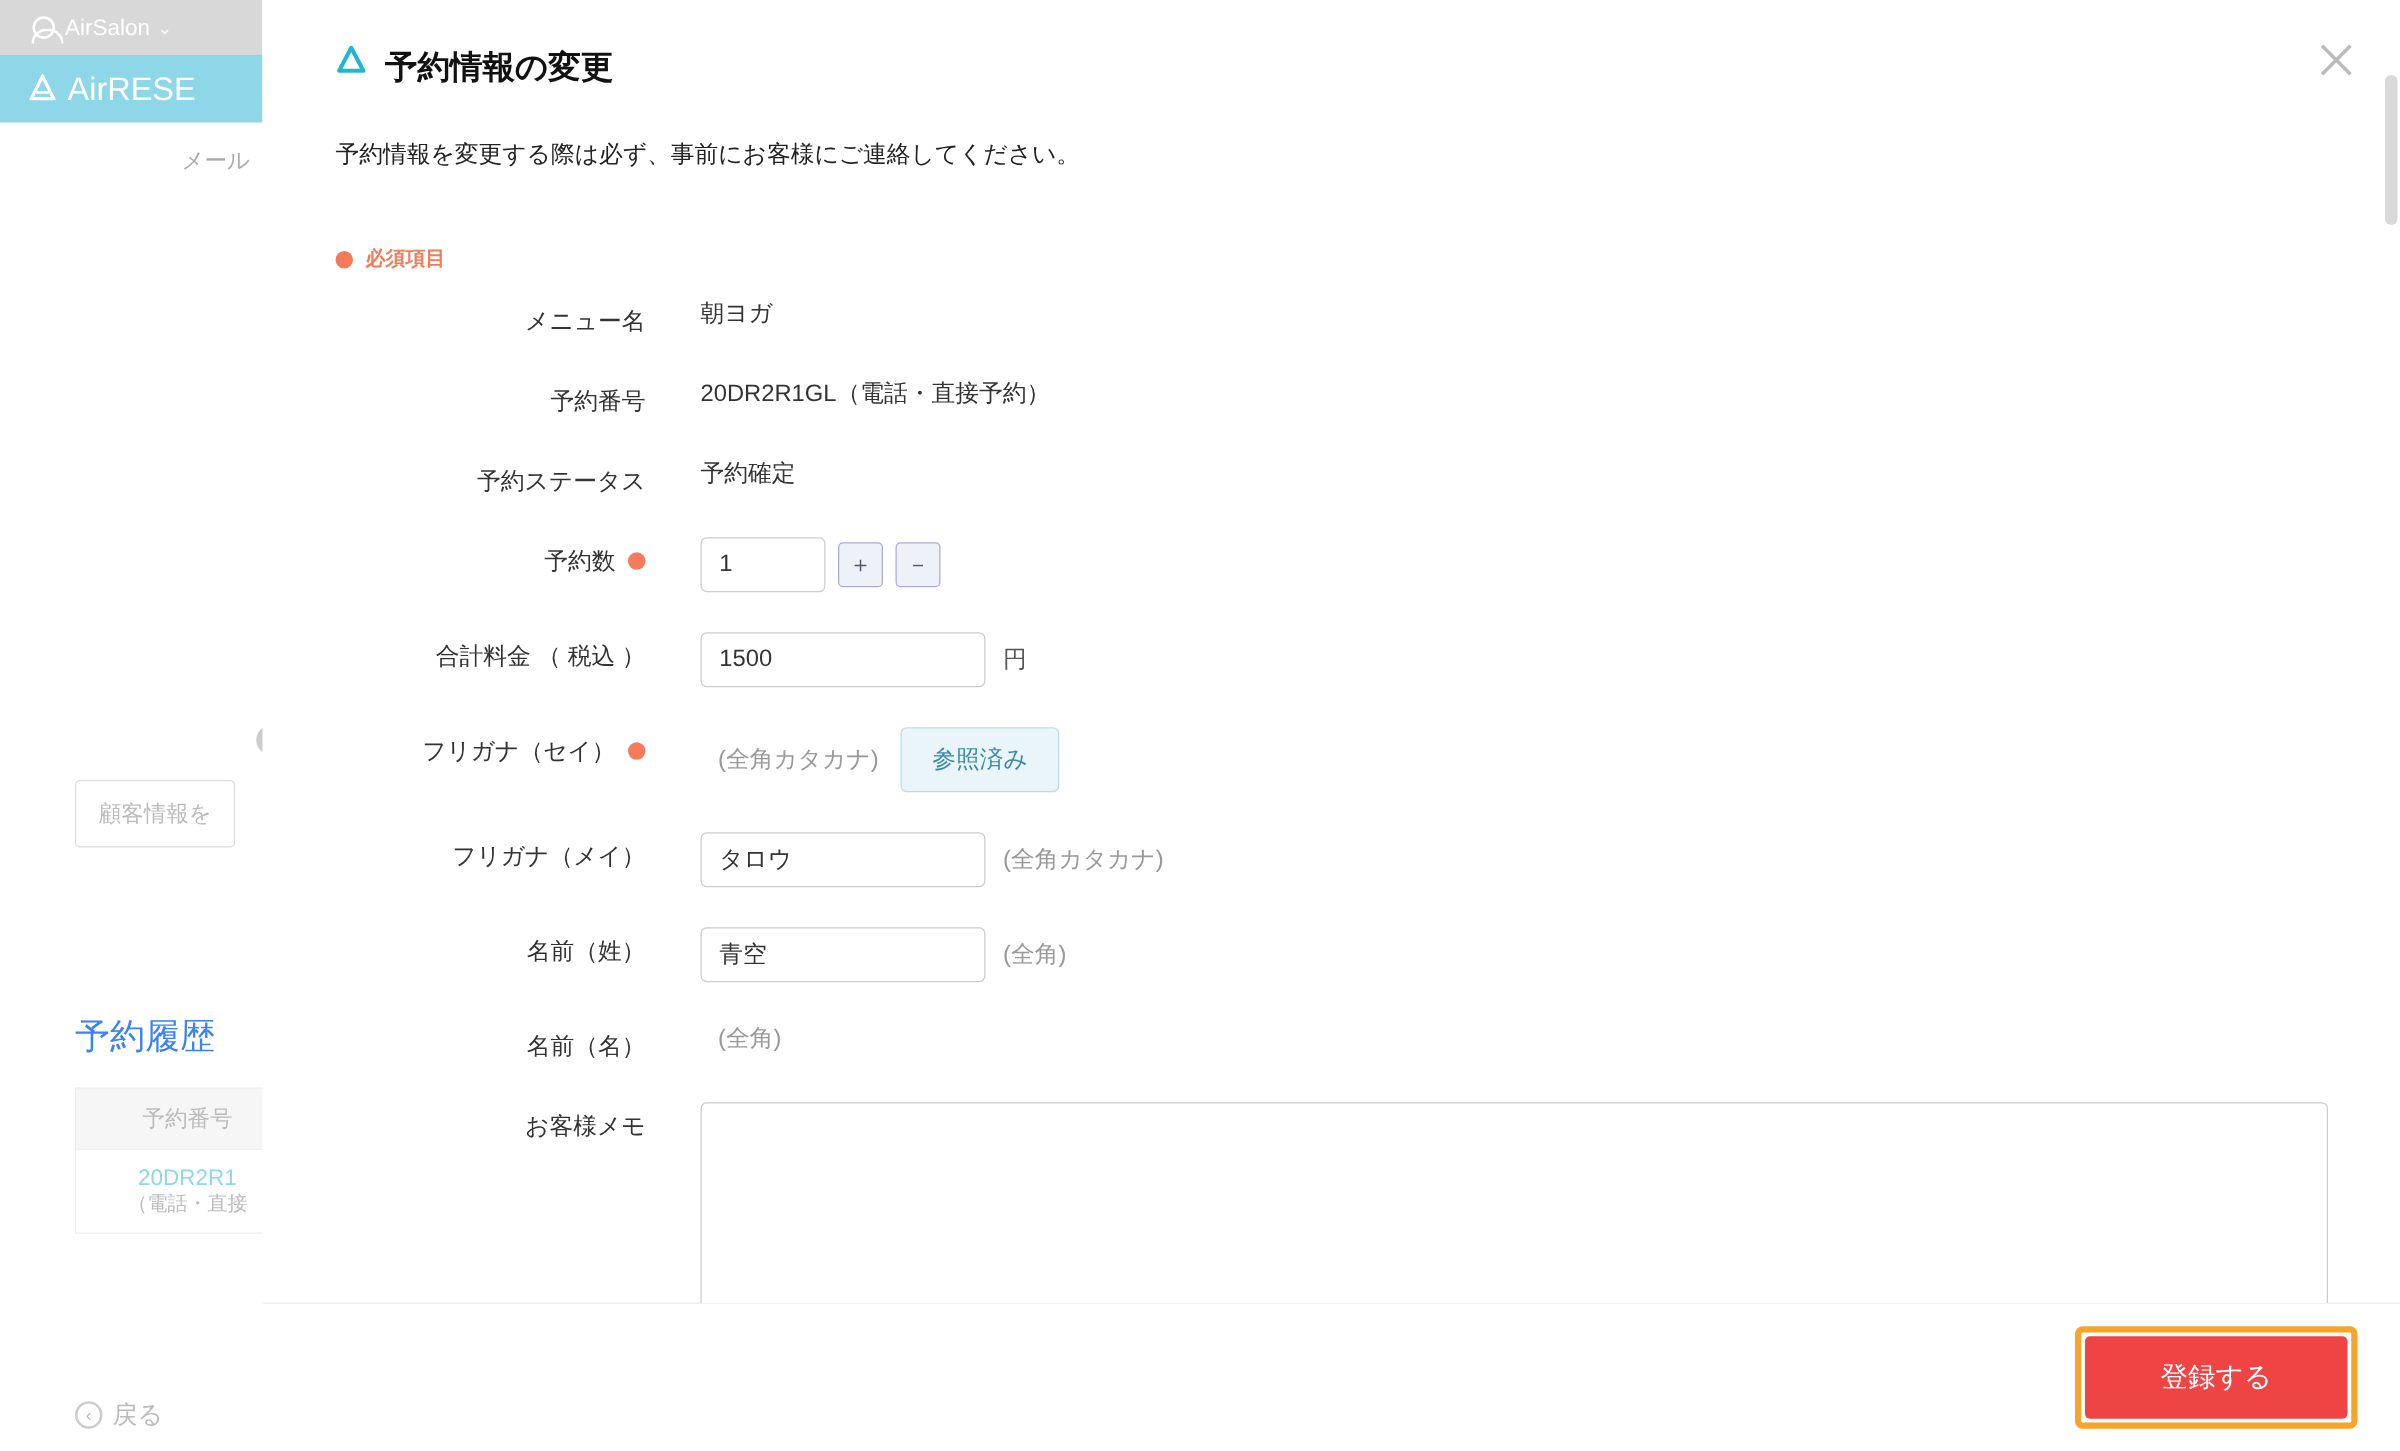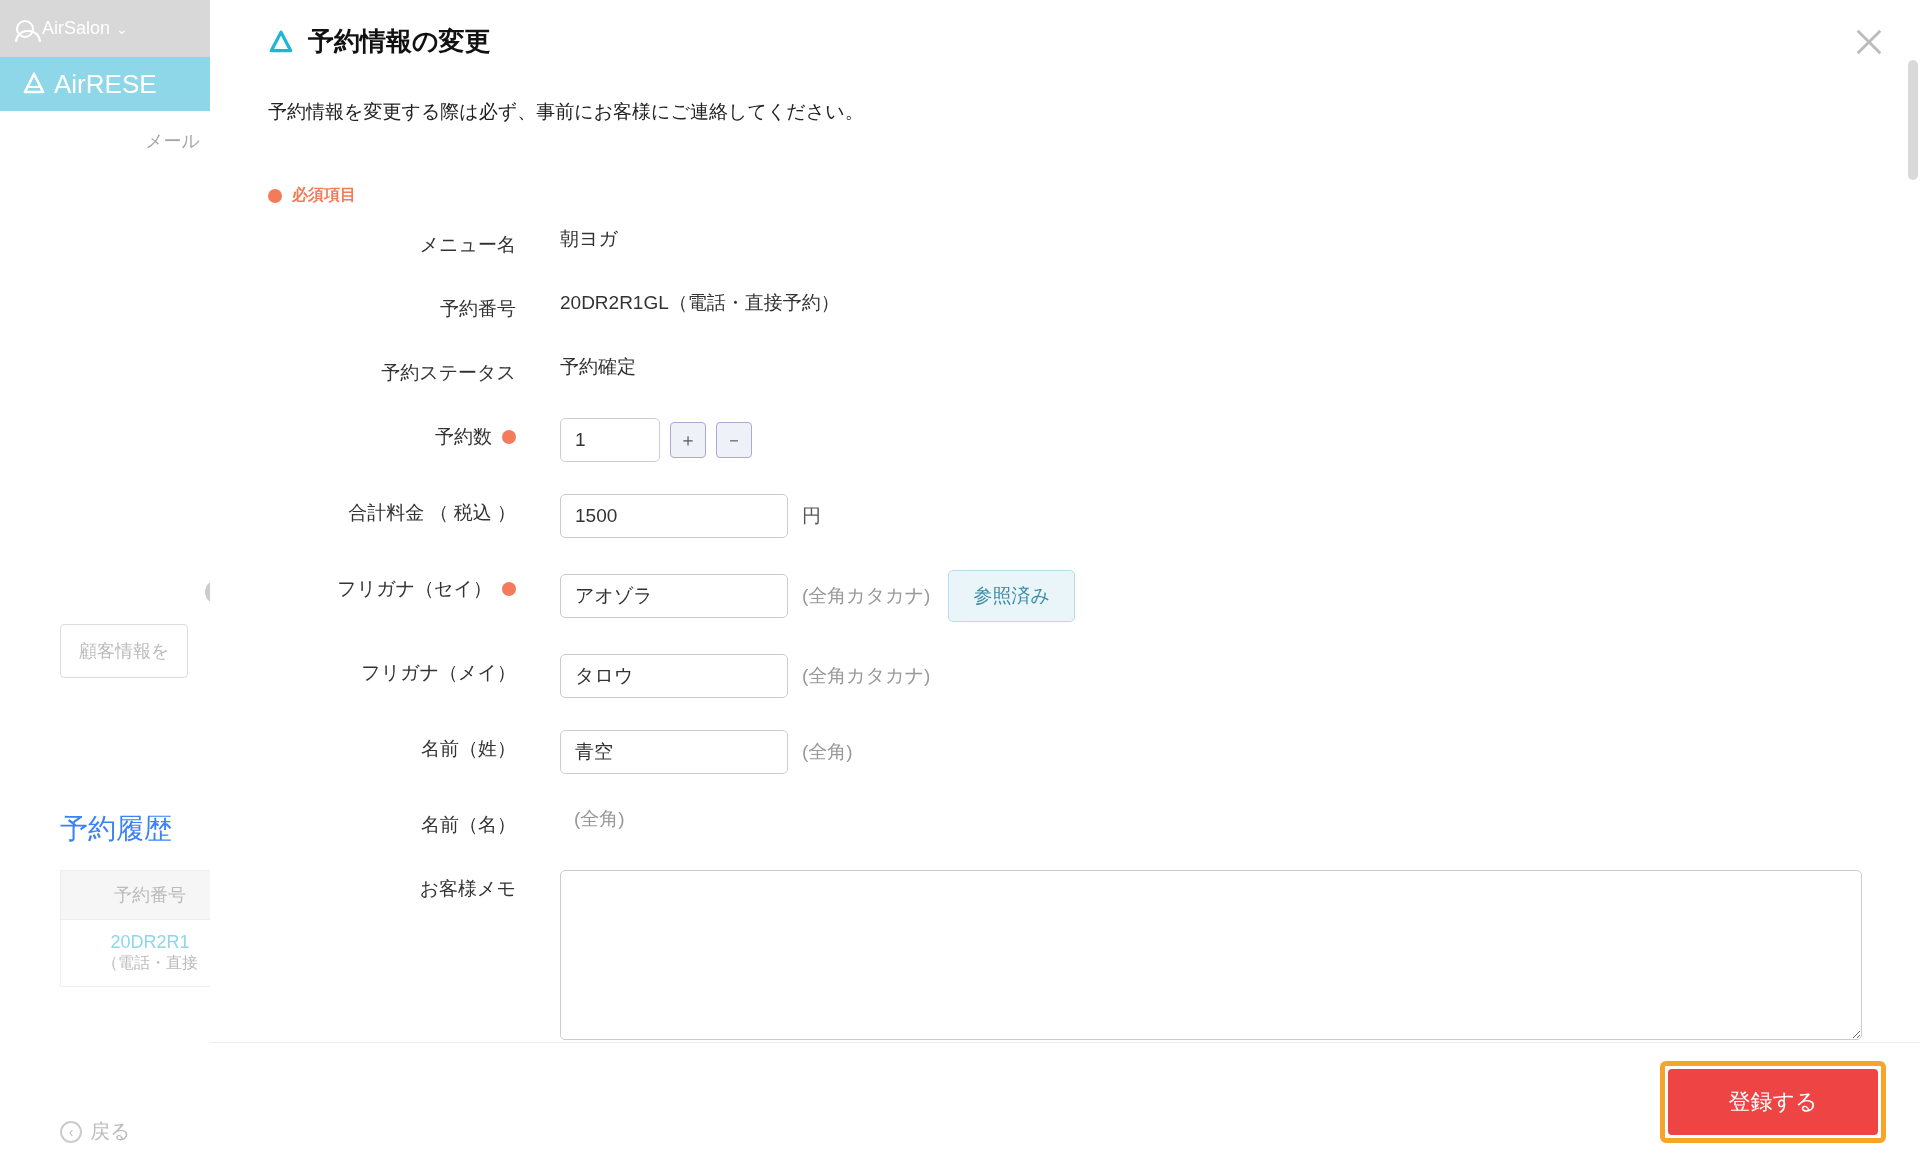--- a/index.html
+++ b/index.html
@@ -1,20 +1,20 @@
 <!DOCTYPE html>
 <html><head>
 <meta charset="utf-8">
 <style>
 * { margin: 0; padding: 0; box-sizing: border-box; }
 body { font-family: -apple-system, BlinkMacSystemFont, "Hiragino Sans", "Hiragino Kaku Gothic ProN", Meiryo, sans-serif; background: #fff; color: #333; width: 1920px; height: 1161px; overflow: hidden; position: relative; }
 
 
 .bg-page { position: absolute; top: 0; left: 0; width: 210px; height: 100%; background: #fff; }
-.bg-topbar { height: 57px; background: #d8d8d8; display: flex; align-items: center; padding: 0 16px; color: #fff; font-size: 18px; }
+.bg-topbar { height: 44px; background: #d8d8d8; display: flex; align-items: center; padding: 0 26px; color: #fff; font-size: 18px; }
 .bg-topbar .user-icon { width: 18px; height: 18px; border: 2px solid #fff; border-radius: 50%; margin-right: 8px; position: relative; }
 .bg-topbar .user-icon::after { content: ''; position: absolute; bottom: -6px; left: -3px; width: 22px; height: 10px; border: 2px solid #fff; border-bottom: none; border-radius: 12px 12px 0 0; }
 .bg-chevron { margin-left: 6px; font-size: 14px; }
 .bg-brandbar { height: 54px; background: #8dd7e9; display: flex; align-items: center; padding: 0 22px; color: #fff; font-size: 26px; font-weight: 300; }
 .bg-brand-logo { width: 24px; height: 24px; margin-right: 8px; position: relative; }
 .bg-brand-logo svg { width: 24px; height: 24px; }
 .bg-menu { padding: 18px 0 0 0; color: #a8a8a8; font-size: 18px; text-align: right; padding-right: 10px; }
 .bg-button-ghost { position: absolute; top: 624px; left: 60px; border: 1px solid #ddd; padding: 14px 18px; color: #bbb; font-size: 18px; border-radius: 4px; }
 .bg-section-title { position: absolute; top: 810px; left: 60px; font-size: 28px; color: #3b82f6; font-weight: 500; }
 .bg-table { position: absolute; top: 870px; left: 60px; width: 180px; }
@@ -24,21 +24,21 @@
 .bg-table-cell .sub { color: #bbb; font-size: 16px; }
 .bg-back { position: absolute; top: 1118px; left: 60px; color: #bbb; font-size: 20px; display: flex; align-items: center; }
 .bg-back-icon { width: 22px; height: 22px; border: 2px solid #ccc; border-radius: 50%; margin-right: 8px; display: flex; align-items: center; justify-content: center; font-size: 14px; }
 .bg-arrow-left-circle { position: absolute; top: 580px; left: 205px; width: 24px; height: 24px; background: #ccc; border-radius: 50%; color: #fff; display: flex; align-items: center; justify-content: center; font-size: 14px; }
 
 
 .modal { position: absolute; top: 0; left: 210px; right: 0; bottom: 0; background: #fff; display: flex; flex-direction: column; }
 .modal-header { display: flex; align-items: center; padding: 24px 34px 18px 58px; }
 .modal-logo { width: 26px; height: 26px; margin-right: 14px; }
 .modal-logo svg { width: 26px; height: 26px; }
-.modal-title { font-size: 26px; font-weight: 600; color: #111; }
+.modal-title { font-size: 26px; font-weight: 600; color: #111; margin-top: 12px; }
 .modal-close { margin-left: auto; width: 34px; height: 34px; cursor: pointer; color: #bbb; }
 .modal-close svg { width: 100%; height: 100%; }
 .modal-body { flex: 1; padding: 0 58px 10px 58px; overflow-y: auto; }
 .modal-instruct { font-size: 19px; color: #222; margin: 22px 0 60px 0; }
 .required-legend { display: flex; align-items: center; font-size: 16px; color: #f47b5a; margin-bottom: 20px; font-weight: bold; }
 .req-dot { width: 14px; height: 14px; background: #f47b5a; border-radius: 50%; margin-right: 10px; }
 
 .form-row { display: flex; align-items: flex-start; margin-bottom: 32px; }
 .form-row.tall { align-items: flex-start; }
 .form-label { width: 248px; text-align: right; font-size: 19px; color: #333; padding-top: 6px; display: flex; justify-content: flex-end; align-items: center; }
@@ -158,21 +158,20 @@
         <span class="unit">円</span>
       </div>
     </div>
 
     <div class="form-row">
       <div class="form-label">
         <span>フリガナ（セイ）</span>
         <span class="req-dot"></span>
       </div>
       <div class="form-value">
-        <input type="text" class="input-name" value="アオゾラ" style="">
         <span class="hint">(全角カタカナ)</span>
         <button class="btn-ref">参照済み</button>
       </div>
     </div>
 
     <div class="form-row">
       <div class="form-label">フリガナ（メイ）</div>
       <div class="form-value">
         <input type="text" class="input-name" value="タロウ" style="">
         <span class="hint">(全角カタカナ)</span>

